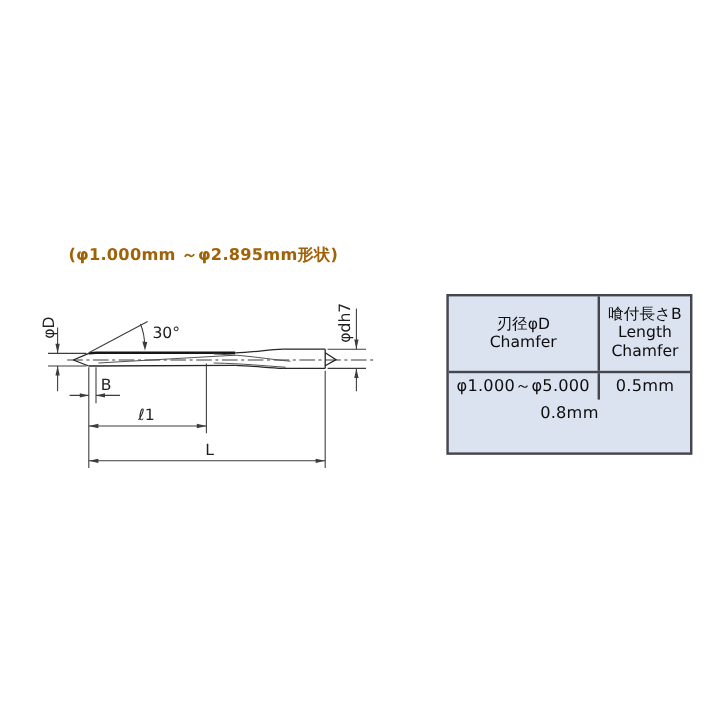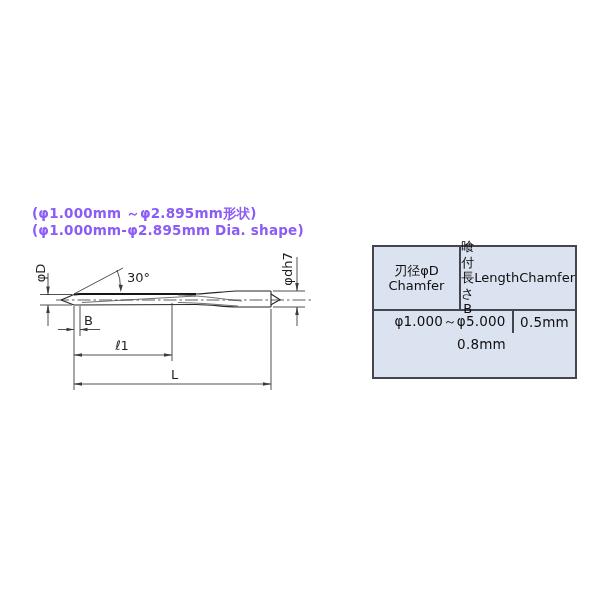--- a/index.html
+++ b/index.html
@@ -2,57 +2,56 @@
 <html><head>
 <meta charset="utf-8">
 <style>
   html,body{margin:0;padding:0;background:#ffffff;}
   #stage{
     position:relative;width:600px;height:600px;background:#ffffff;overflow:hidden;
     font-family:"DejaVu Sans","Liberation Sans",sans-serif;color:#151515;
   }
   
   .note{
-    position:absolute;left:32px;top:205px;
+    position:absolute;left:57px;top:205px;
     font-size:13.5px;line-height:17px;font-weight:600;letter-spacing:.2px;
-    white-space:nowrap;color:#8b5cf6;
+    white-space:nowrap;color:#a16207;
   }
   
   .drawing{position:absolute;left:0px;top:240px;width:340px;height:170px;}
   .drawing text{fill:#1f1f1f;font-family:"DejaVu Sans","Liberation Sans",sans-serif;font-size:13px;}
   .outline{stroke:#262626;fill:none;stroke-width:1.1;}
   .outline-bold{stroke:#161616;fill:none;stroke-width:2;}
   .flute{stroke:#4a4a4a;fill:none;stroke-width:.8;}
   .cline{stroke:#333333;fill:none;stroke-width:.8;stroke-dasharray:13 3 2.5 3;}
   .dim{stroke:#3c3c3c;fill:none;stroke-width:.9;}
   .ah{fill:#3c3c3c;stroke:none;}
   
   .spec-table{
     position:absolute;left:372px;top:245px;width:205px;height:134px;
     background:#dbe2f0;border:2px solid #45454d;box-sizing:border-box;
     display:flex;flex-direction:column;font-weight:500;color:#0e0e0e;
   }
   .thead{display:flex;height:62px;border-bottom:2px solid #45454d;flex:none;}
   .tbody{display:flex;flex-direction:column;flex:1;}
   .col-d{width:126px;border-right:2px solid #45454d;box-sizing:border-box;
          display:flex;flex-direction:column;align-items:center;justify-content:center;}
-  .col-b{flex:1;display:flex;align-items:center;justify-content:center;}
+  .col-b{flex:1;display:flex;flex-direction:column;align-items:center;justify-content:center;}
   .thead .hline{font-size:13px;line-height:15.5px;text-align:center;}
-  .trow{flex:1;display:flex;padding-left:14px;}
+  .trow{flex:1;display:flex;}
   .trow .col-d,.trow .col-b{font-size:13.5px;}
   .cell-text{white-space:nowrap;letter-spacing:.2px;}
 </style>
 </head>
 <body>
 
 <div id="stage">
 
   <div class="note">
     <div>(φ1.000mm ～φ2.895mm形状)</div>
-    <div>(φ1.000mm-φ2.895mm Dia. shape)</div>
   </div>
 
   <svg class="drawing" viewBox="0 0 340 170">
 
     <path class="cline" d="M56,60 L314,60"></path>
 
     <g>
 
       <path class="outline" d="M61,60 L74,54.5 M61,60 L74,65"></path>
 

